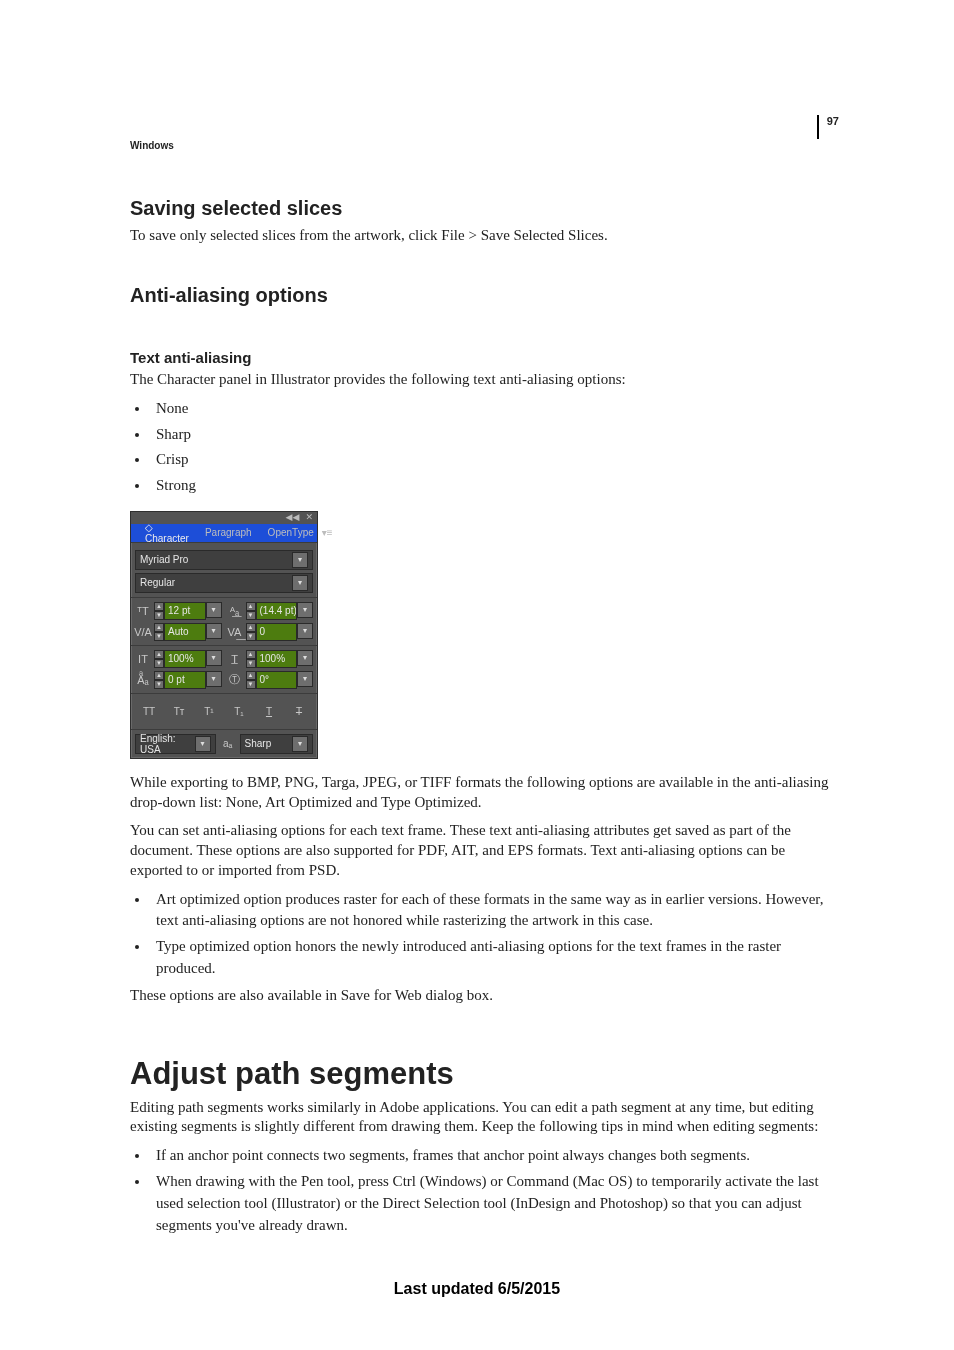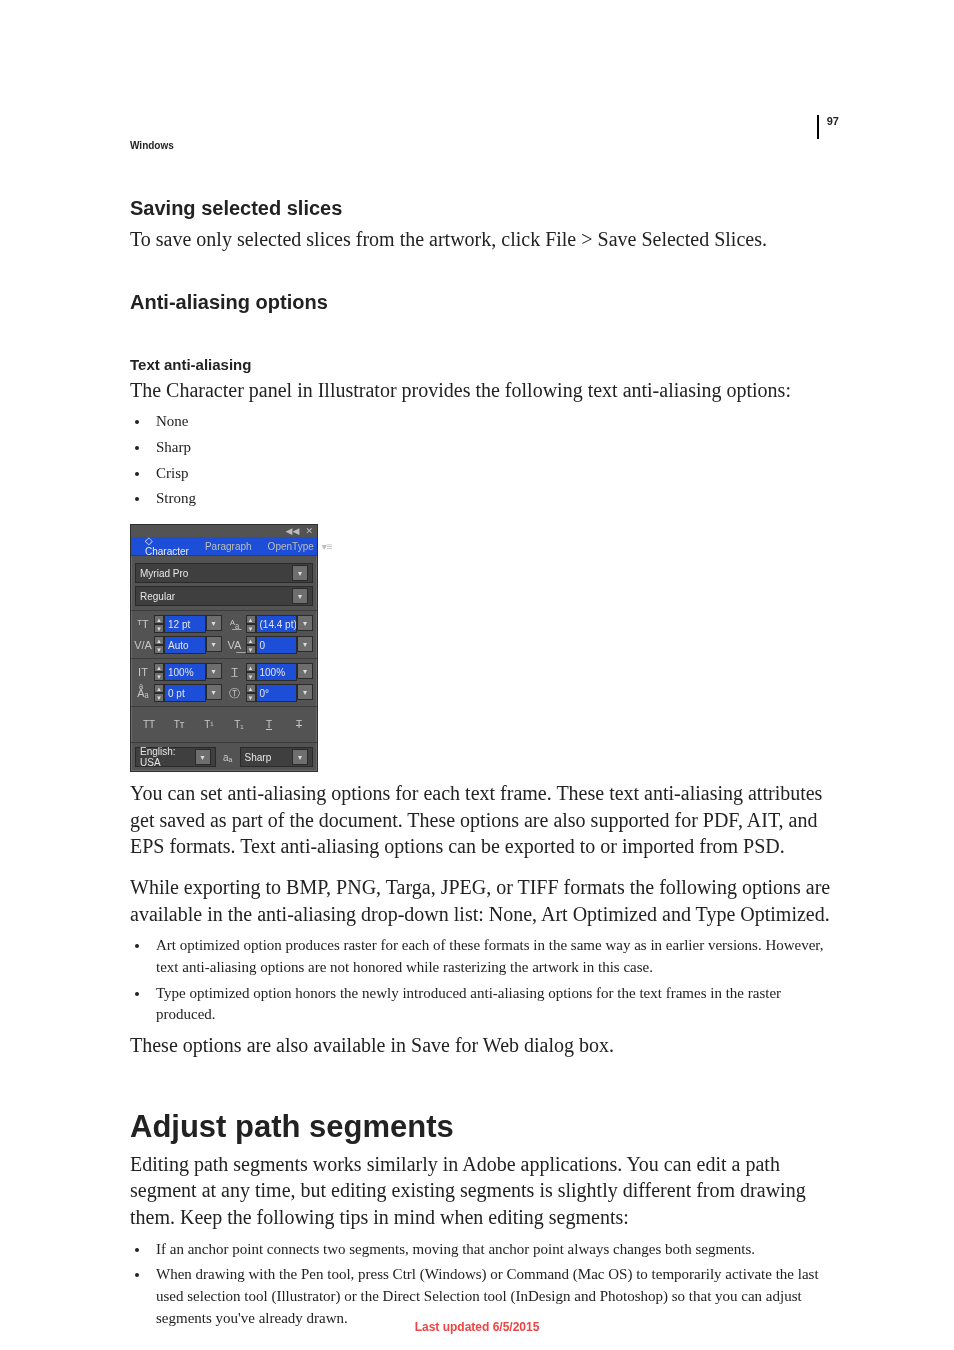--- a/index.html
+++ b/index.html
@@ -51,21 +51,21 @@
   h2.section-heading.mt {
     margin-top: 38px;
   }
   h3.sub-heading {
     font-family: "Myriad Pro", Arial, sans-serif;
     font-weight: 700;
     font-size: 15px;
     margin: 42px 0 4px 0;
   }
   p.body {
-    font-size: 20px;
+    font-size: 15px;
     line-height: 1.33;
     margin: 2px 0 8px 0;
   }
   p.body.gap-top {
     margin-top: 14px;
   }
   ul.bullets {
     margin: 6px 0 6px 4px;
     padding: 0 0 0 16px;
   }
@@ -76,28 +76,28 @@
     padding-left: 6px;
   }
   h1.chapter {
     font-family: "Myriad Pro", Arial, sans-serif;
     font-weight: 700;
     font-size: 31px;
     margin: 50px 0 6px 0;
   }
   .footer {
     position: absolute;
-    bottom: 62px;
+    bottom: 52px;
     left: 0;
     width: 100%;
     text-align: center;
     font-family: "Myriad Pro", Arial, sans-serif;
     font-weight: 700;
-    font-size: 12px;
-    color: #ef4444;
+    font-size: 16px;
+    color: #000000;
   }
 
   
   .panel {
     width: 186px;
     background: #535353;
     color: #ddd;
     font-family: "Tahoma", Arial, sans-serif;
     font-size: 10px;
     border: 1px solid #2f2f2f;
@@ -188,21 +188,21 @@
   .spin-btn {
     flex:1;
     background:#6e6e6e;
     border:1px solid #2a2a2a;
     font-size:6px; color:#ddd;
     display:flex;align-items:center;justify-content:center;
     line-height:1;
   }
   .pinput {
     flex:1;
-    background:#1d4ed8;
+    background:#4d7c0f;
     border:1px solid #2a2a2a;
     color:#e6e6e6;
     display:flex; align-items:center;
     padding:0 3px;
     height:16px;
     font-size:10px;
     min-width: 0;
     overflow: hidden;
     white-space: nowrap;
   }
@@ -404,32 +404,32 @@
         </div>
         <div class="aa-icon">aₐ</div>
         <div class="panel-select" style="flex:0.9">
           <span class="sel-text">Sharp</span>
           <span class="sel-caret">▾</span>
         </div>
       </div>
     </div>
   </div>
 
+  <p class="body gap-top">While exporting to BMP, PNG, Targa, JPEG, or TIFF formats the following options are available in the anti-aliasing drop-down list: None, Art Optimized and Type Optimized.</p>
   <p class="body">You can set anti-aliasing options for each text frame. These text anti-aliasing attributes get saved as part of the document. These options are also supported for PDF, AIT, and EPS formats. Text anti-aliasing options can be exported to or imported from PSD.</p>
-  <p class="body gap-top">While exporting to BMP, PNG, Targa, JPEG, or TIFF formats the following options are available in the anti-aliasing drop-down list: None, Art Optimized and Type Optimized.</p>
 
   <ul class="bullets">
     <li>Art optimized option produces raster for each of these formats in the same way as in earlier versions. However, text anti-aliasing options are not honored while rasterizing the artwork in this case.</li>
     <li>Type optimized option honors the newly introduced anti-aliasing options for the text frames in the raster produced.</li>
   </ul>
 
   <p class="body">These options are also available in Save for Web dialog box.</p>
 
   <h1 class="chapter">Adjust path segments</h1>
   <p class="body">Editing path segments works similarly in Adobe applications. You can edit a path segment at any time, but editing existing segments is slightly different from drawing them. Keep the following tips in mind when editing segments:</p>
 
   <ul class="bullets">
-    <li>If an anchor point connects two segments, moving that anchor point always changes both segments.</li>
+    <li>If an anchor point connects two segments, frames that anchor point always changes both segments.</li>
     <li>When drawing with the Pen tool, press Ctrl (Windows) or Command (Mac OS) to temporarily activate the last used selection tool (Illustrator) or the Direct Selection tool (InDesign and Photoshop) so that you can adjust segments you've already drawn.</li>
   </ul>
 
   <div class="footer">Last updated 6/5/2015</div>
 </div>
 
 </body></html>

